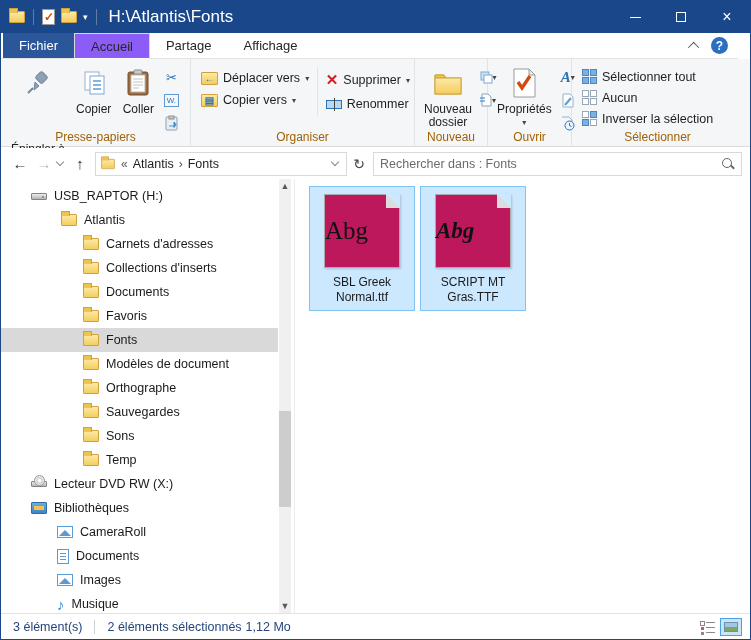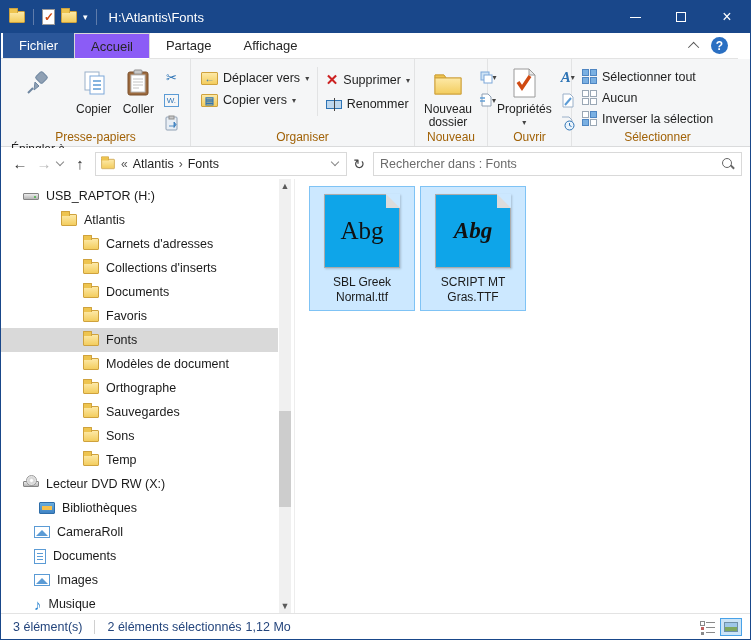--- a/index.html
+++ b/index.html
@@ -5,21 +5,21 @@
   * { margin:0; padding:0; box-sizing:border-box; }
   body { font-family:"Liberation Sans", sans-serif; background:#fff; }
   .window { position:relative; width:751px; height:640px; background:#fff;
             border:1px solid #19478a; overflow:hidden; }
 
   
   .titlebar { position:absolute; left:0; top:0; right:0; height:32px; background:#19478a;
               display:flex; align-items:center; color:#fff; }
   .qat { display:flex; align-items:center; gap:6px; padding-left:8px; }
   .qat-sep { width:1px; height:16px; background:#5f7cab; margin:0 2px; }
-  .title-text { margin-left:10px; font-size:13px; color:#fff; white-space:pre; }
+  .title-text { margin-left:10px; font-size:17px; color:#fff; white-space:pre; }
   .win-controls { margin-left:auto; display:flex; height:32px; }
   .win-btn { width:46px; height:32px; display:flex; align-items:center; justify-content:center;
              color:#fff; font-size:13px; cursor:default; }
   .min-bar { width:11px; height:1px; background:#fff; display:block; }
   .max-box { width:10px; height:10px; border:1px solid #fff; display:block; }
   .close-x { font-size:16px; line-height:1; }
 
   
   .fold { position:relative; width:16px; height:12px; background:linear-gradient(#fde9a7,#f3cd5e);
           border:1px solid #cfa23d; border-radius:1px; display:inline-block; }
@@ -100,25 +100,25 @@
                      font-family:"Liberation Sans", sans-serif; background:transparent; }
   .searchbox input::placeholder { color:#6b6b6b; opacity:1; }
 
   
   .content { position:absolute; left:0; top:178px; right:0; bottom:26px; background:#fff; }
   .sidebar { position:absolute; left:0; top:0; bottom:0; width:293px; overflow:hidden; }
   .tree { position:absolute; left:0; top:5px; right:16px; }
   .trow { height:24px; display:flex; align-items:center; gap:7px; font-size:12.5px; color:#1a1a1a;
           cursor:default; white-space:nowrap; }
   .trow.sel { background:#d9d9d9; }
-  .ind-a { padding-left:38px; }  
-  .ind-b { padding-left:22px; }  
+  .ind-a { padding-left:30px; }  
+  .ind-b { padding-left:30px; }  
   .ind-c { padding-left:60px; }  
   .ind-d { padding-left:82px; }  
-  .ind-e { padding-left:33px; }  
+  .ind-e { padding-left:56px; }  
 
   .drive-ic { position:relative; width:16px; height:7px; background:linear-gradient(#ececec,#b5b5b5);
               border:1px solid #848484; border-radius:1px; display:inline-block; }
   .drive-ic::after { content:""; position:absolute; right:2px; top:2px; width:2px; height:2px;
                      border-radius:50%; background:#42b042; }
   .dvd-ic { position:relative; width:16px; height:6px; background:linear-gradient(#ececec,#b5b5b5);
             border:1px solid #848484; border-radius:1px; display:inline-block; }
   .dvd-ic::before { content:""; position:absolute; left:2px; top:-7px; width:9px; height:9px;
                     border-radius:50%; background:radial-gradient(circle at 50% 50%, #fff 15%, #cfcfcf 40%, #ededed 70%);
                     border:1px solid #9a9a9a; }
@@ -140,23 +140,23 @@
   .sb-arrow { position:absolute; left:0; width:12px; height:14px; color:#5a5a5a; font-size:9px;
               display:flex; align-items:center; justify-content:center; }
   .sb-thumb { position:absolute; left:0; width:12px; top:232px; height:96px; background:#cdcdcd; }
 
   .divider-v { position:absolute; left:293px; top:0; bottom:0; width:1px; background:#ededed; }
 
   .files { position:absolute; left:294px; top:0; right:0; bottom:0; }
   .tiles { position:absolute; left:14px; top:7px; display:flex; gap:5px; }
   .tile { width:106px; padding:7px 0 5px; background:#cce8ff; border:1px solid #7fc3f5;
           display:flex; flex-direction:column; align-items:center; cursor:default; }
-  .page { position:relative; width:76px; height:74px; background:#0ea5e9; border:1px solid #ababab;
+  .page { position:relative; width:76px; height:74px; background:#be185d; border:1px solid #ababab;
           box-shadow:1px 1px 2px rgba(0,0,0,0.18); display:flex; align-items:center;
-          justify-content:center; margin-bottom:7px; }
+          justify-content:flex-start; margin-bottom:7px; }
   .page::before { content:""; position:absolute; top:-1px; right:-1px; width:0; height:0;
                   border-style:solid; border-width:0 14px 14px 0;
                   border-color:#cce8ff #cce8ff #dcdcdc transparent; }
   .glyph { font-family:"Liberation Serif", serif; font-size:25px; color:#111; }
   .glyph.script { font-style:italic; font-weight:bold; font-size:23px; }
   .tile-label { font-size:12px; color:#1a1a1a; text-align:center; line-height:15px; }
 
   
   .statusbar { position:absolute; left:0; bottom:0; right:0; height:26px; background:#fff;
                border-top:1px solid #e3e3e3; display:flex; align-items:center; font-size:12.5px;

